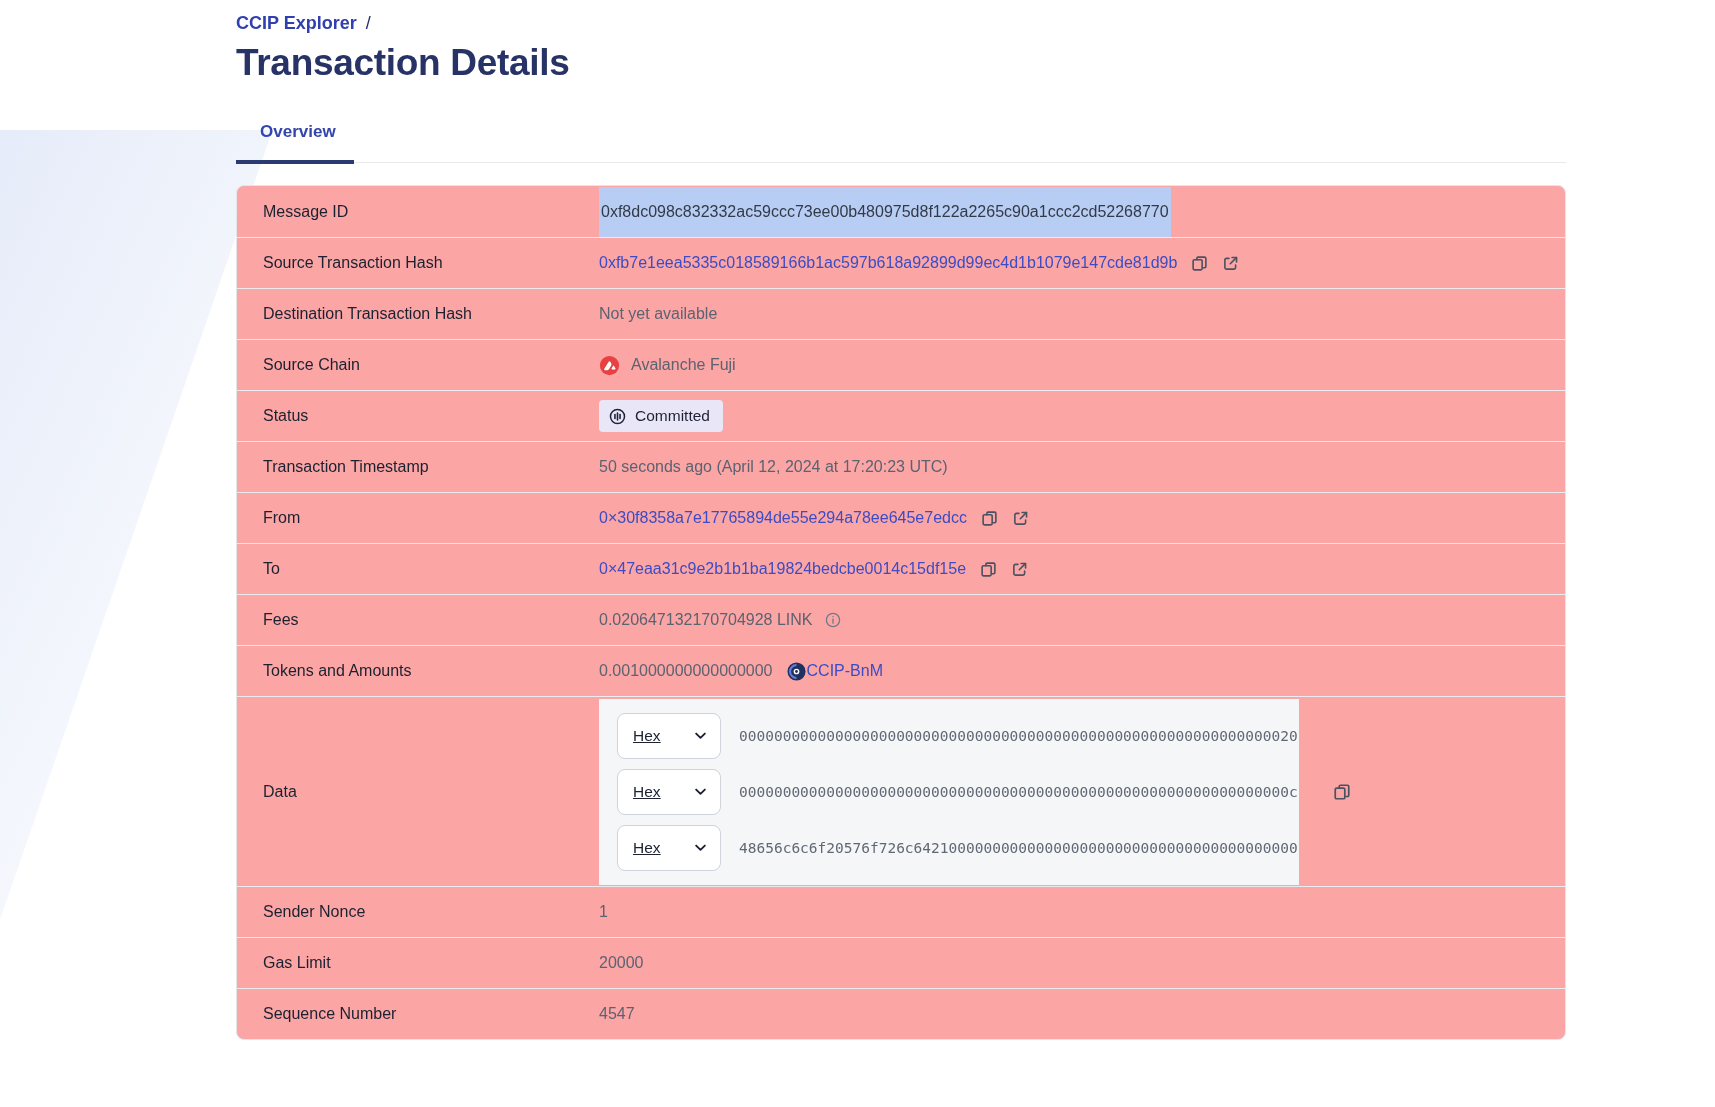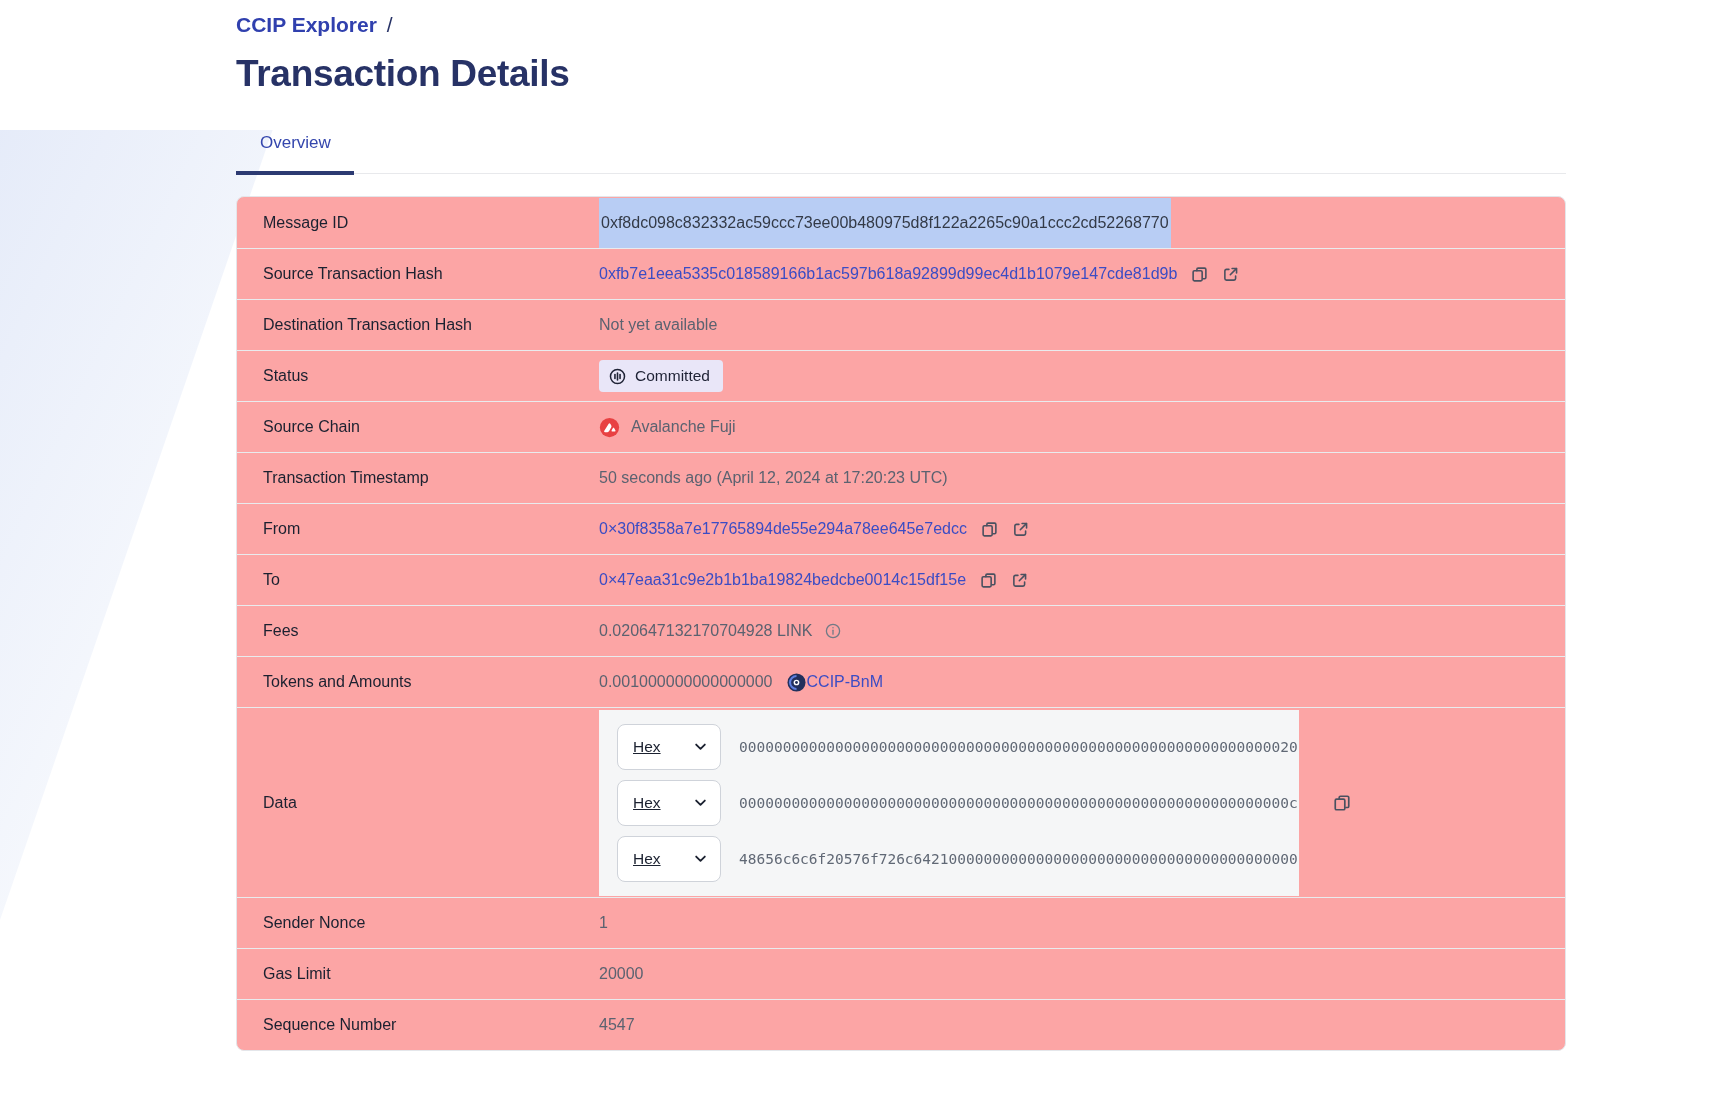--- a/index.html
+++ b/index.html
@@ -8,28 +8,28 @@
 
   .bg-gradient {
     position: absolute; left: 0; top: 130px; width: 470px; height: 790px;
     background: linear-gradient(115deg, rgba(225,232,248,0.85) 0%, rgba(235,240,250,0.5) 45%, rgba(255,255,255,0) 75%);
     clip-path: polygon(0 0, 58% 0, 0 100%);
     pointer-events: none;
   }
 
   .container { position: absolute; left: 236px; top: 0; width: 1330px; }
 
-  .breadcrumb-row { padding-top: 13px; font-size: 21px; font-weight: 700; }
+  .breadcrumb-row { padding-top: 13px; font-size: 18px; font-weight: 700; }
   .breadcrumb-link { color: #3040ae; text-decoration: none; cursor: pointer; }
   .breadcrumb-sep { color: #273266; font-weight: 400; margin-left: 4px; }
 
-  .page-title { margin-top: 16px; font-size: 37px; font-weight: 700; color: #273266; letter-spacing: -0.3px; }
+  .page-title { margin-top: 8px; font-size: 37px; font-weight: 700; color: #273266; letter-spacing: -0.3px; }
 
   .tabbar { margin-top: 38px; position: relative; border-bottom: 1px solid #e8e9ec; }
-  .tab { display: inline-block; font-size: 17px; font-weight: 400; color: #3446ad; padding: 0 24px 20px 24px; cursor: pointer; position: relative; }
+  .tab { display: inline-block; font-size: 17px; font-weight: 700; color: #3446ad; padding: 0 24px 20px 24px; cursor: pointer; position: relative; }
   .tab-underline { position: absolute; left: 0; bottom: -2px; width: 118px; height: 4px; background: #2c3a72; }
 
   .card { margin-top: 22px; border: 1px solid #e4e6ea; border-radius: 8px; background: #fca5a5; }
 
   .row { display: flex; align-items: center; min-height: 51px; padding: 0 26px; border-top: 1px solid #e9ebee; }
   .row:first-child { border-top: none; }
   .row-label { width: 336px; flex: 0 0 336px; font-size: 16px; color: #1b2130; }
   .row-value { display: flex; align-items: center; gap: 10px; font-size: 16px; color: #5b6270; }
 
   .selected-text { background: #b8cdf4; color: #333a47; padding: 16px 2px; }
@@ -99,52 +99,52 @@
             <path d="M13.5 2.5 7.8 8.2"></path>
           </svg>
         </span>
       </div>
     </div>
 
     <div class="row">
       <div class="row-label">Destination Transaction Hash</div>
       <div class="row-value">
         <span>Not yet available</span>
+      </div>
+    </div>
+
+    <div class="row">
+      <div class="row-label">Source Chain</div>
+      <div class="row-value">
+        <span class="chain">
+          <span class="icon-btn" style="margin-left:0">
+            <svg width="21" height="21" viewBox="0 0 24 24">
+              <circle cx="12" cy="12" r="11" fill="#e84142"></circle>
+              <path fill="#ffffff" d="M11.1 7.8c.45-.8 1.35-.8 1.8 0l1.15 2c.3.55.3 1.45 0 2l-2.6 4.55c-.35.6-1 .95-1.75.95H6.85c-.9 0-1.25-.65-.8-1.45z"></path>
+              <path fill="#ffffff" d="M15.3 16.55c-.9 0-1.25-.65-.8-1.4l1.25-2.2c.45-.75 1.2-.75 1.65 0l1.3 2.2c.45.75.1 1.4-.8 1.4z"></path>
+            </svg>
+          </span>
+          <span>Avalanche Fuji</span>
+        </span>
       </div>
     </div>
 
     <div class="row">
       <div class="row-label">Status</div>
       <div class="row-value">
         <span class="badge">
           <span class="icon-btn" style="margin-left:0">
             <svg width="17" height="17" viewBox="0 0 16 16" fill="none" stroke="#1e2235" stroke-width="1.5" stroke-linecap="round">
               <circle cx="8" cy="8" r="6.6" stroke-width="1.4"></circle>
               <path d="M5.6 6.2v3.6"></path>
               <path d="M8 4.7v6.6"></path>
               <path d="M10.4 6.2v3.6"></path>
             </svg>
           </span>
           <span>Committed</span>
-        </span>
-      </div>
-    </div>
-
-    <div class="row">
-      <div class="row-label">Source Chain</div>
-      <div class="row-value">
-        <span class="chain">
-          <span class="icon-btn" style="margin-left:0">
-            <svg width="21" height="21" viewBox="0 0 24 24">
-              <circle cx="12" cy="12" r="11" fill="#e84142"></circle>
-              <path fill="#ffffff" d="M11.1 7.8c.45-.8 1.35-.8 1.8 0l1.15 2c.3.55.3 1.45 0 2l-2.6 4.55c-.35.6-1 .95-1.75.95H6.85c-.9 0-1.25-.65-.8-1.45z"></path>
-              <path fill="#ffffff" d="M15.3 16.55c-.9 0-1.25-.65-.8-1.4l1.25-2.2c.45-.75 1.2-.75 1.65 0l1.3 2.2c.45.75.1 1.4-.8 1.4z"></path>
-            </svg>
-          </span>
-          <span>Avalanche Fuji</span>
         </span>
       </div>
     </div>
 
 
     <div class="row">
       <div class="row-label">Transaction Timestamp</div>
       <div class="row-value">
         <span>50 seconds ago (April 12, 2024 at 17:20:23 UTC)</span>
       </div>

